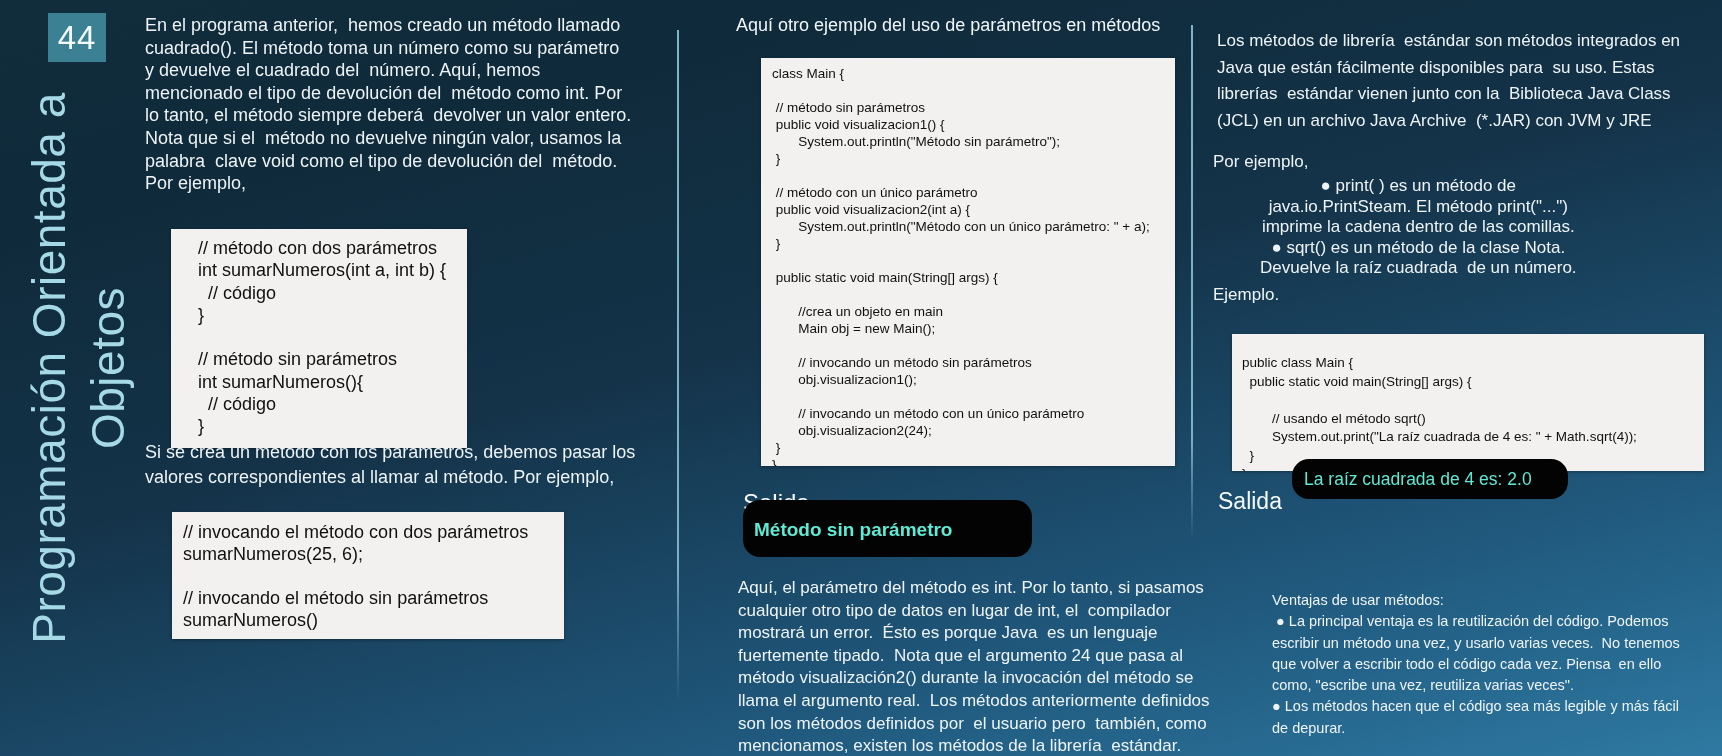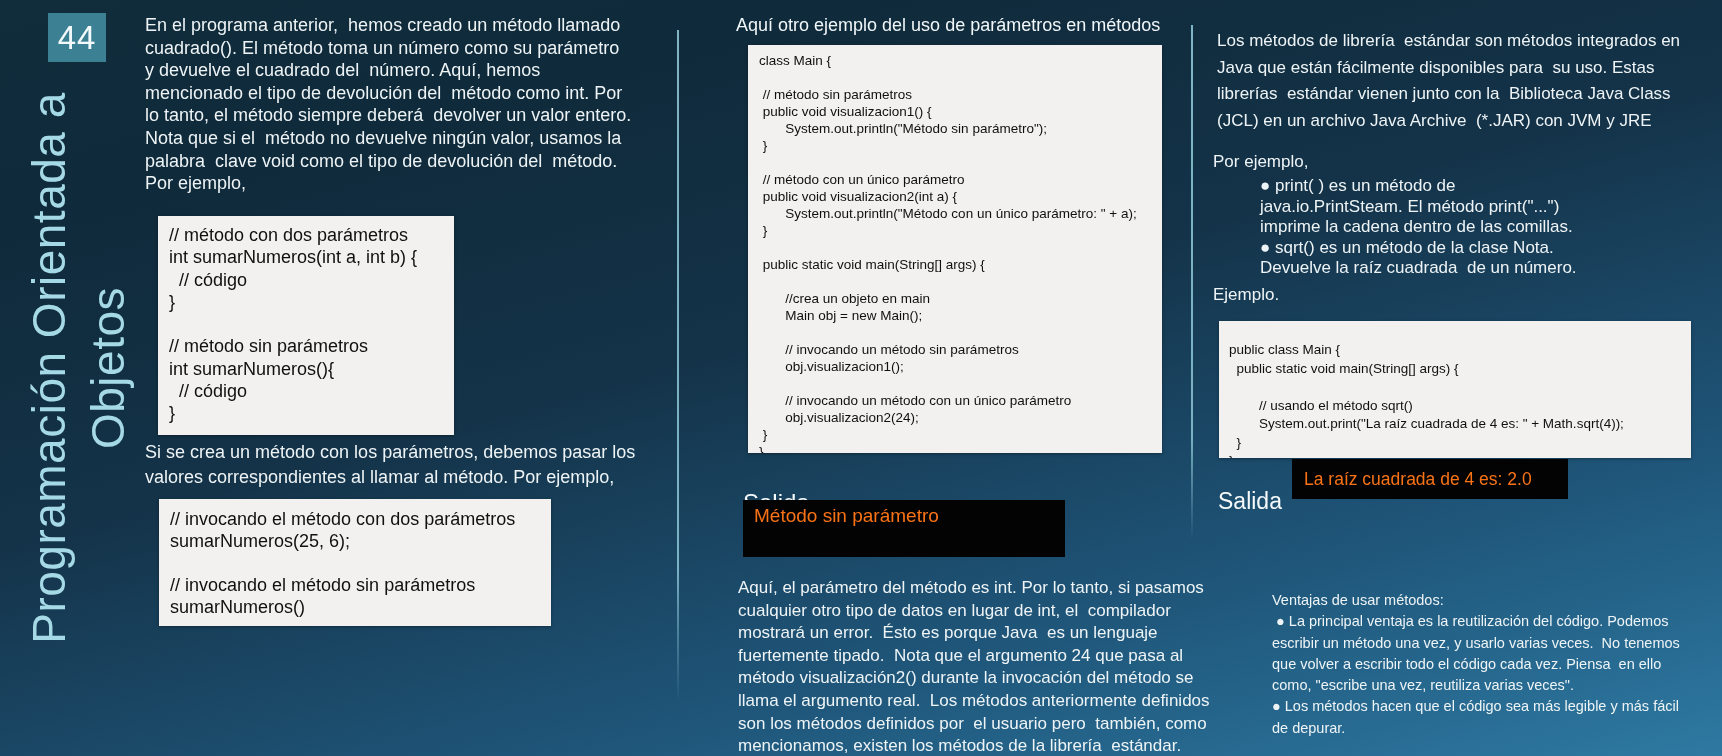--- a/index.html
+++ b/index.html
@@ -16,47 +16,47 @@
   .vtitle{left:-241px;top:309px;width:640px;height:118px;
     transform:rotate(-90deg);
     color:#a6d9e6;font-size:46px;line-height:59px;font-weight:400;
     text-align:center;white-space:pre-line;letter-spacing:0.5px;}
   
   .vline{width:2px;background:linear-gradient(to bottom,rgba(146,205,221,.85) 0%,rgba(146,205,221,.8) 80%,rgba(146,205,221,0) 100%);}
   
   .para{color:#eef4f6;white-space:pre;}
   .codebox{background:#f2f1ef;color:#101010;white-space:pre;overflow:hidden;
     box-shadow:0 1px 3px rgba(0,0,0,.35);}
-  .outbox{background:#030303;color:#f97316;overflow:hidden;}
+  .outbox{background:#030303;color:#5eead4;overflow:hidden;border-radius:17px;}
   .seclabel{color:#f5f9fa;margin-top:26px;}
   
   .l-para1{left:145px;top:14px;font-size:18px;line-height:22.6px;}
-  .l-code1{left:155px;top:213px;width:296px;height:219px;font-size:18px;line-height:22.3px;padding:8px 11px;box-sizing:border-box;}
+  .l-code1{left:155px;top:213px;width:296px;height:219px;font-size:18px;line-height:22.3px;padding:8px 27px;box-sizing:border-box;}
   .l-para2{left:145px;top:440px;font-size:18px;line-height:25px;}
   .l-code2{left:156px;top:496px;width:392px;height:127px;font-size:18px;line-height:22px;padding:9px 11px;box-sizing:border-box;}
   .div-a{left:677px;top:30px;height:672px;}
   
   .m-header{left:736px;top:15px;font-size:18px;color:#f2f7f9;}
   .m-code{left:745px;top:42px;width:414px;height:408px;font-size:13.5px;line-height:17px;padding:7px 11px;box-sizing:border-box;}
   .m-salida{left:743px;top:463px;font-size:24px;}
-  .m-output{left:743px;top:500px;width:322px;height:57px;font-size:19px;line-height:26px;padding:3px 11px;box-sizing:border-box;}
+  .m-output{left:743px;top:500px;width:289px;height:57px;font-size:19px;line-height:26px;padding:17px 11px;box-sizing:border-box;font-weight:bold;}
   .m-para{left:738px;top:577px;font-size:17px;line-height:22.6px;}
   .div-b{left:1191px;top:25px;height:515px;}
   
   .r-para1{left:1217px;top:28px;font-size:17px;line-height:26.5px;}
   .r-porejemplo{left:1213px;top:152px;font-size:17px;color:#eef4f6;}
   .r-bullets{left:1260px;top:176px;font-size:17px;line-height:20.5px;color:#eef4f6;}
-  .bullet{white-space:pre;}
+  .bullet{white-space:pre;text-align:center;}
   .r-ejemplo{left:1213px;top:285px;font-size:17px;color:#eef4f6;}
   .r-code{left:1216px;top:318px;width:472px;height:137px;font-size:13.5px;line-height:18.5px;padding:20px 10px;box-sizing:border-box;}
   .r-salida{left:1218px;top:462px;font-size:23px;}
   .r-output{left:1292px;top:459px;width:276px;height:40px;font-size:17.5px;
     display:flex;align-items:center;padding:0 12px;box-sizing:border-box;}
   .ventajas{left:1272px;top:590px;font-size:14.5px;line-height:21.3px;}
-  pre{margin:3px;font-family:"Liberation Sans",sans-serif;}
+  pre{margin:16px;font-family:"Liberation Sans",sans-serif;}
 </style>
 </head>
 <body>
 
 <div id="canvas">
 
   <div class="abs pagebox">
     <span>44</span>
   </div>
   <div class="abs vtitle">Programación Orientada a

